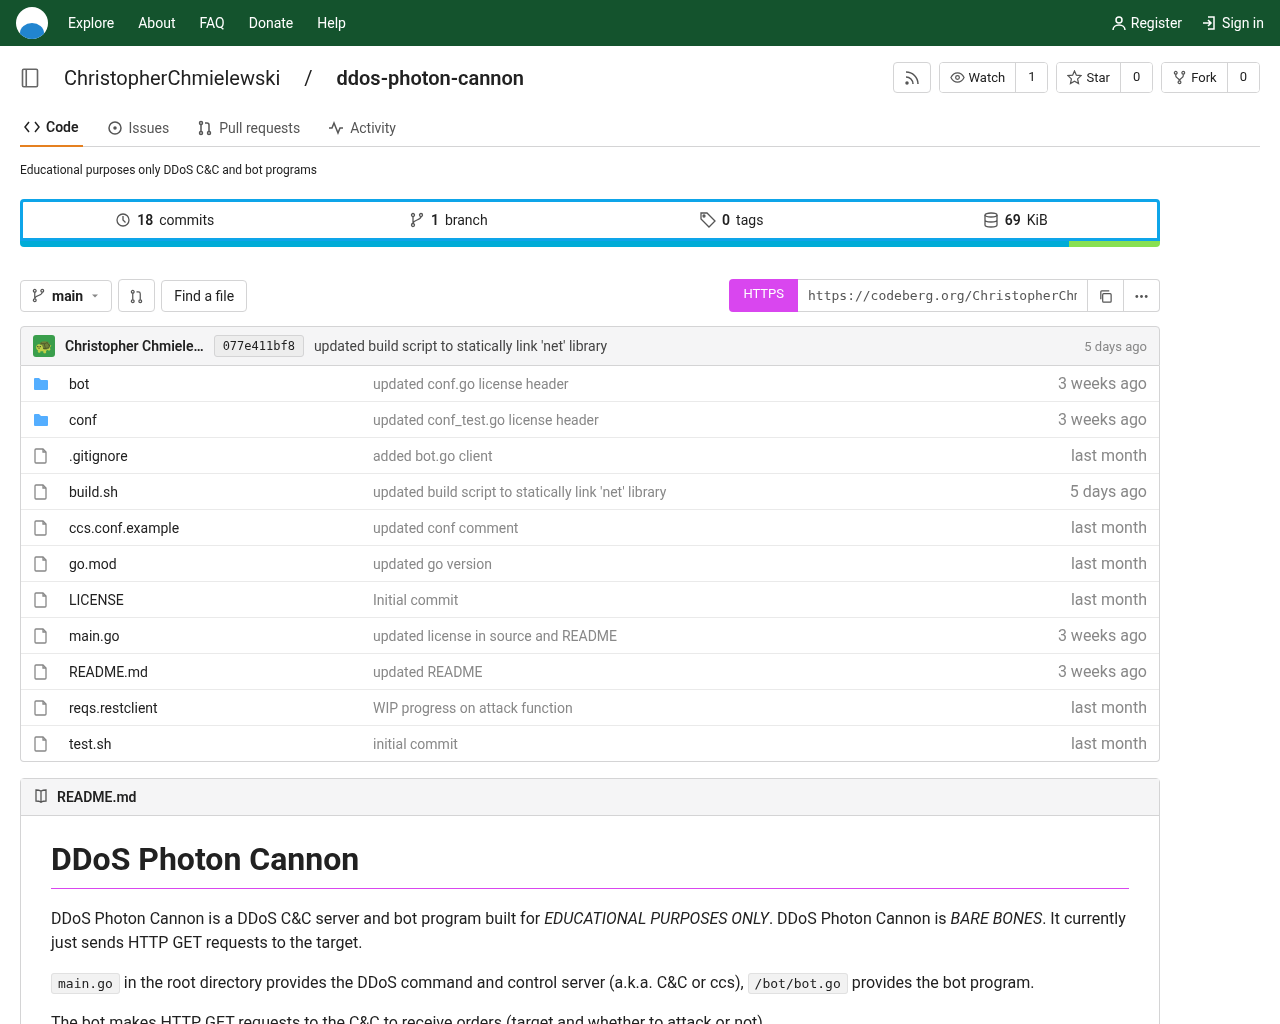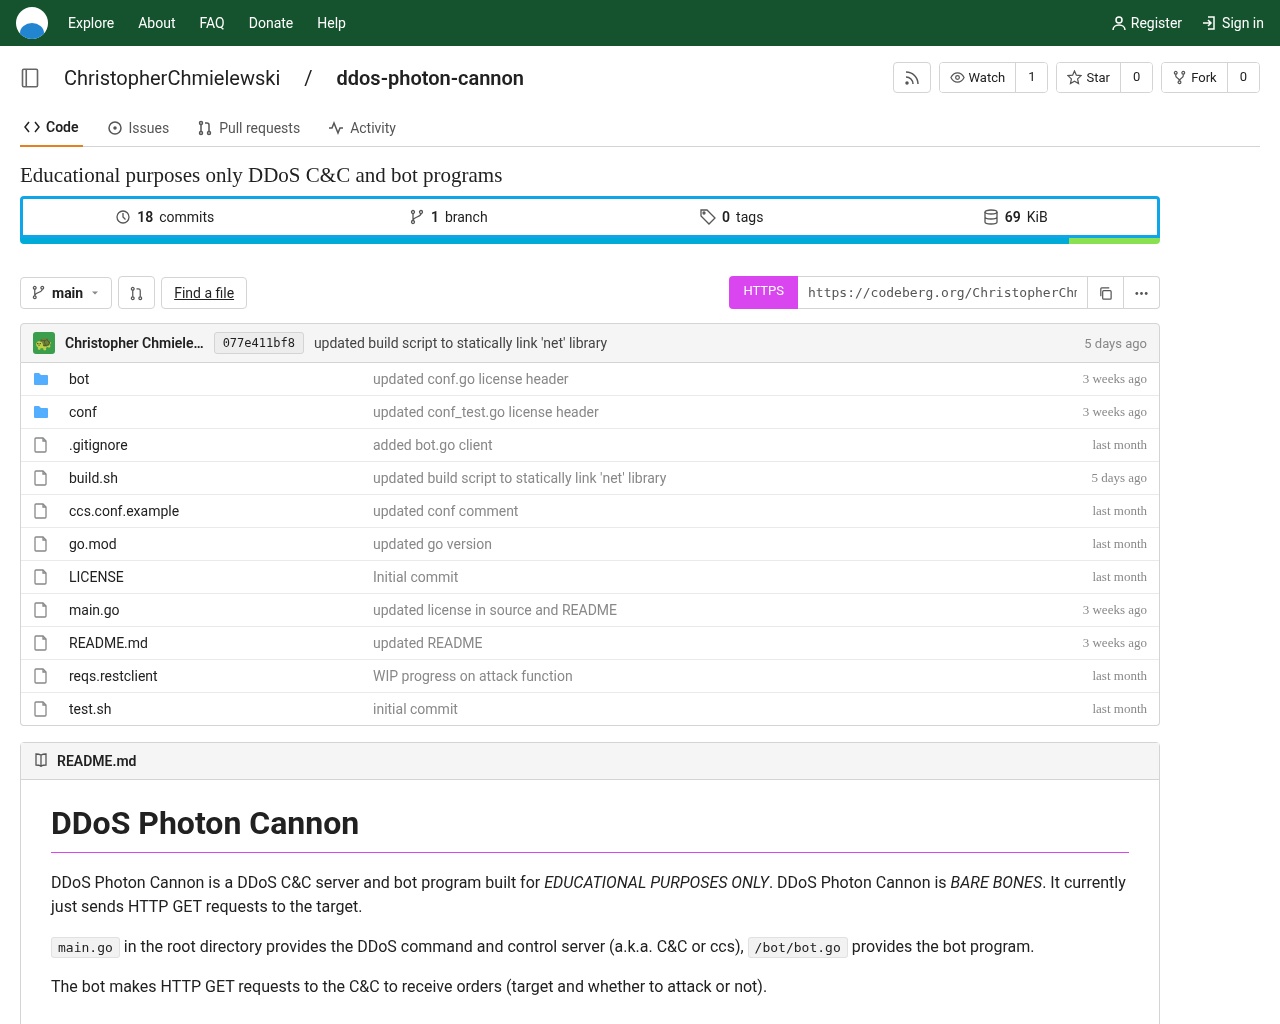--- a/index.html
+++ b/index.html
@@ -21,33 +21,33 @@
 .btn-group { display: flex; border: 1px solid #d4d4d5; border-radius: 4px; overflow: hidden; }
 .btn-group .btn { padding: 6px 10px; display: flex; align-items: center; gap: 4px; background: #fff; font-size: 13px; cursor: pointer; }
 .btn-group .count { padding: 6px 12px; border-left: 1px solid #d4d4d5; background: #fff; font-size: 13px; }
 .rss-btn { border: 1px solid #d4d4d5; border-radius: 4px; padding: 6px 10px; background: #fff; cursor: pointer; }
 
 .tabs { display: flex; gap: 20px; margin-top: 16px; border-bottom: 1px solid #d4d4d5; }
 .tab { display: flex; align-items: center; gap: 6px; padding: 10px 4px; cursor: pointer; color: #555; }
 .tab.active { font-weight: 600; color: #212121; border-bottom: 2px solid #e58020; margin-bottom: -1px; }
 
 .container { padding: 16px 20px; max-width: 1180px; }
-.description { font-size: 21px; margin-bottom: 8px; font-family: Liberation Serif, serif; }
+.description { font-size: 12px; margin-bottom: 22px; }
 
 .stats-bar { display: flex; border: 3px solid #0ea5e9; border-radius: 4px 4px 0 0; }
 .stat { flex: 1; padding: 10px; text-align: center; display: flex; align-items: center; justify-content: center; gap: 6px; cursor: pointer; }
 .stat strong { font-weight: 600; }
 .lang-bar { display: flex; height: 6px; border-radius: 0 0 4px 4px; overflow: hidden; margin-bottom: 14px; }
 .lang-go { background: #00acd7; flex: 92; }
 .lang-shell { background: #89e051; flex: 8; }
 
 .toolbar { display: flex; gap: 6px; margin-bottom: 14px; align-items: center; margin-top: 32px; }
 .branch-btn { border: 1px solid #d4d4d5; border-radius: 4px; padding: 7px 10px; display: flex; align-items: center; gap: 6px; cursor: pointer; background: #fff; }
 .icon-btn { border: 1px solid #d4d4d5; border-radius: 4px; padding: 7px 10px; background: #fff; cursor: pointer; }
-.find-file { border: 1px solid #d4d4d5; border-radius: 4px; padding: 7px 12px; background: #fff; cursor: pointer; text-decoration: underline; }
+.find-file { border: 1px solid #d4d4d5; border-radius: 4px; padding: 7px 12px; background: #fff; cursor: pointer; }
 .spacer2 { flex: 1; }
 .clone-group { display: flex; }
 .clone-tab { background: #d946ef; color: #fff; padding: 7px 14px; border-radius: 4px 0 0 4px; font-size: 13px; }
 .clone-input { border: 1px solid #d4d4d5; border-left: none; padding: 7px 10px; width: 290px; font-size: 13px; font-family: monospace; color: #555; }
 .copy-btn, .more-btn { border: 1px solid #d4d4d5; border-left: none; padding: 7px 10px; background: #fff; cursor: pointer; }
 .more-btn { border-radius: 0 4px 4px 0; }
 
 .commit-bar { display: flex; align-items: center; gap: 10px; background: #f5f5f6; border: 1px solid #d4d4d5; border-radius: 4px 4px 0 0; padding: 8px 12px; }
 .avatar { width: 22px; height: 22px; border-radius: 3px; background: #3a9e4c; display: inline-flex; align-items: center; justify-content: center; font-size: 14px; }
 .author { font-weight: 600; }
@@ -55,21 +55,21 @@
 .commit-msg { flex: 1; color: #444; }
 .commit-time { color: #888; font-size: 13px; }
 
 .file-table { border: 1px solid #d4d4d5; border-top: none; border-radius: 0 0 4px 4px; }
 .file-row { display: flex; align-items: center; padding: 8px 12px; border-top: 1px solid #eaeaea; }
 .file-row:first-child { border-top: none; }
 .file-name { width: 340px; display: flex; align-items: center; gap: 20px; }
 .folder-icon { color: #54aeff; }
 .file-icon { color: #888; }
 .file-msg { flex: 1; color: #888; }
-.file-time { color: #888; font-size: 13px; font-family: Liberation Serif, serif; }
+.file-time { color: #888; font-size: 16px; }
 
 .readme-box { border: 1px solid #d4d4d5; border-radius: 4px; margin-top: 16px; }
 .readme-header { background: #f5f5f6; border-bottom: 1px solid #d4d4d5; padding: 10px 12px; display: flex; align-items: center; gap: 8px; font-weight: 600; }
 .readme-body { padding: 24px 30px; }
 .readme-body h1 { font-size: 32px; font-weight: 700; padding-bottom: 10px; border-bottom: 1px solid #d946ef; margin-bottom: 18px; }
 .readme-body p { font-size: 16px; line-height: 1.5; margin-bottom: 16px; }
 .readme-body code { font-family: monospace; background: #f2f2f2; border: 1px solid #e1e1e1; border-radius: 3px; padding: 2px 6px; font-size: 13px; }
 .readme-body em { font-style: italic; }
 
 svg { display: inline-block; vertical-align: middle; }

